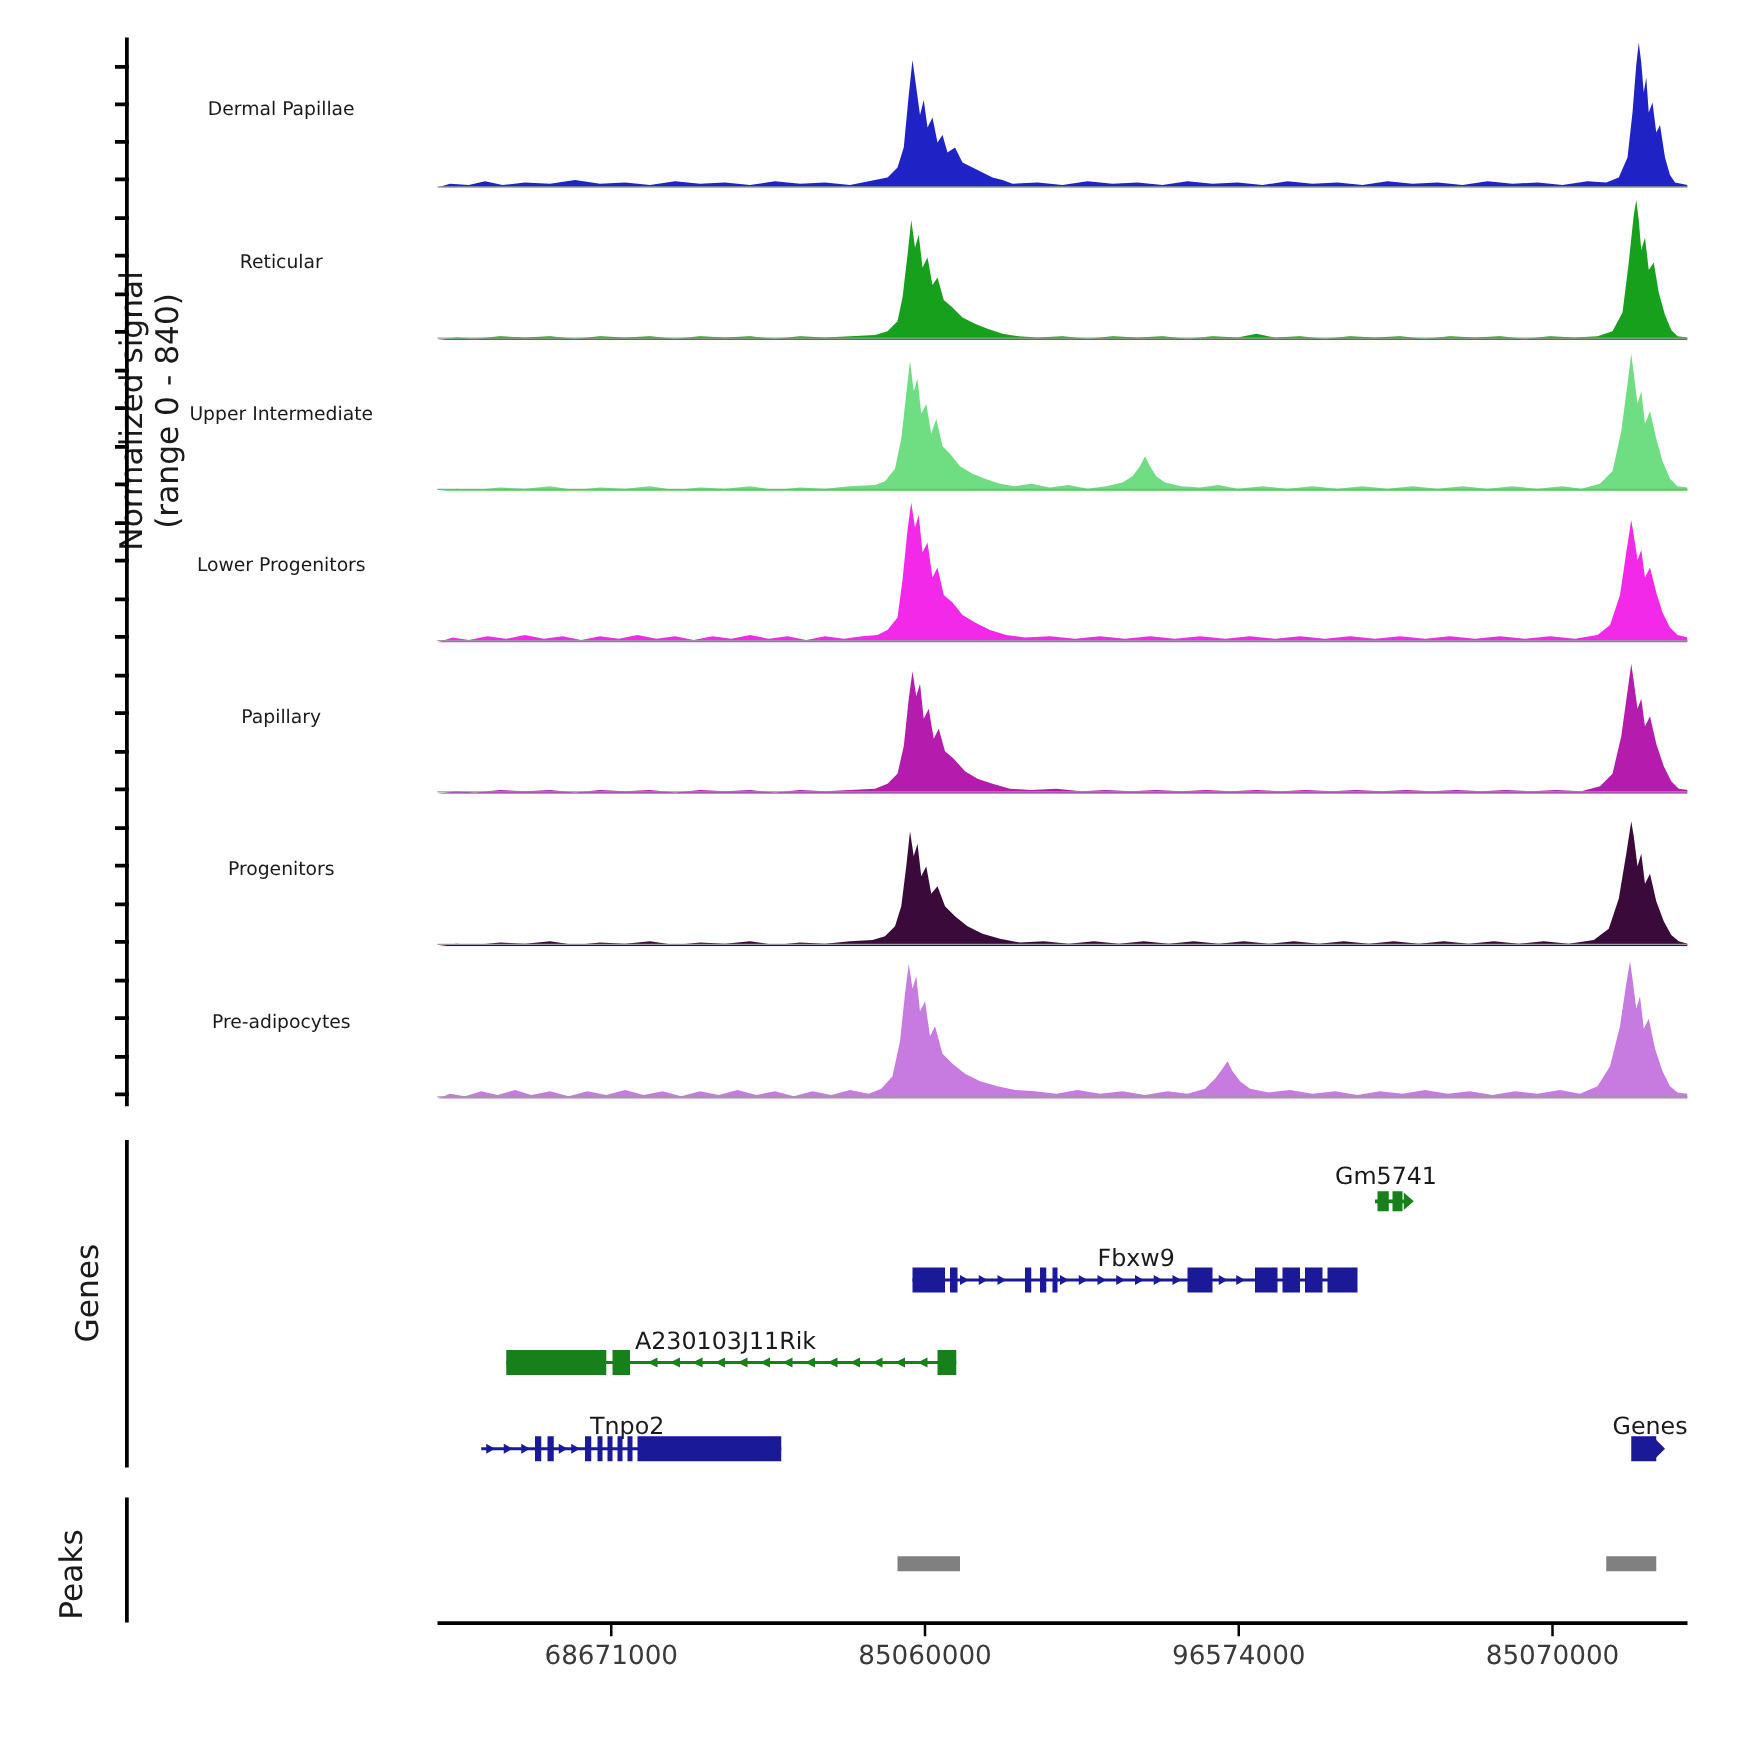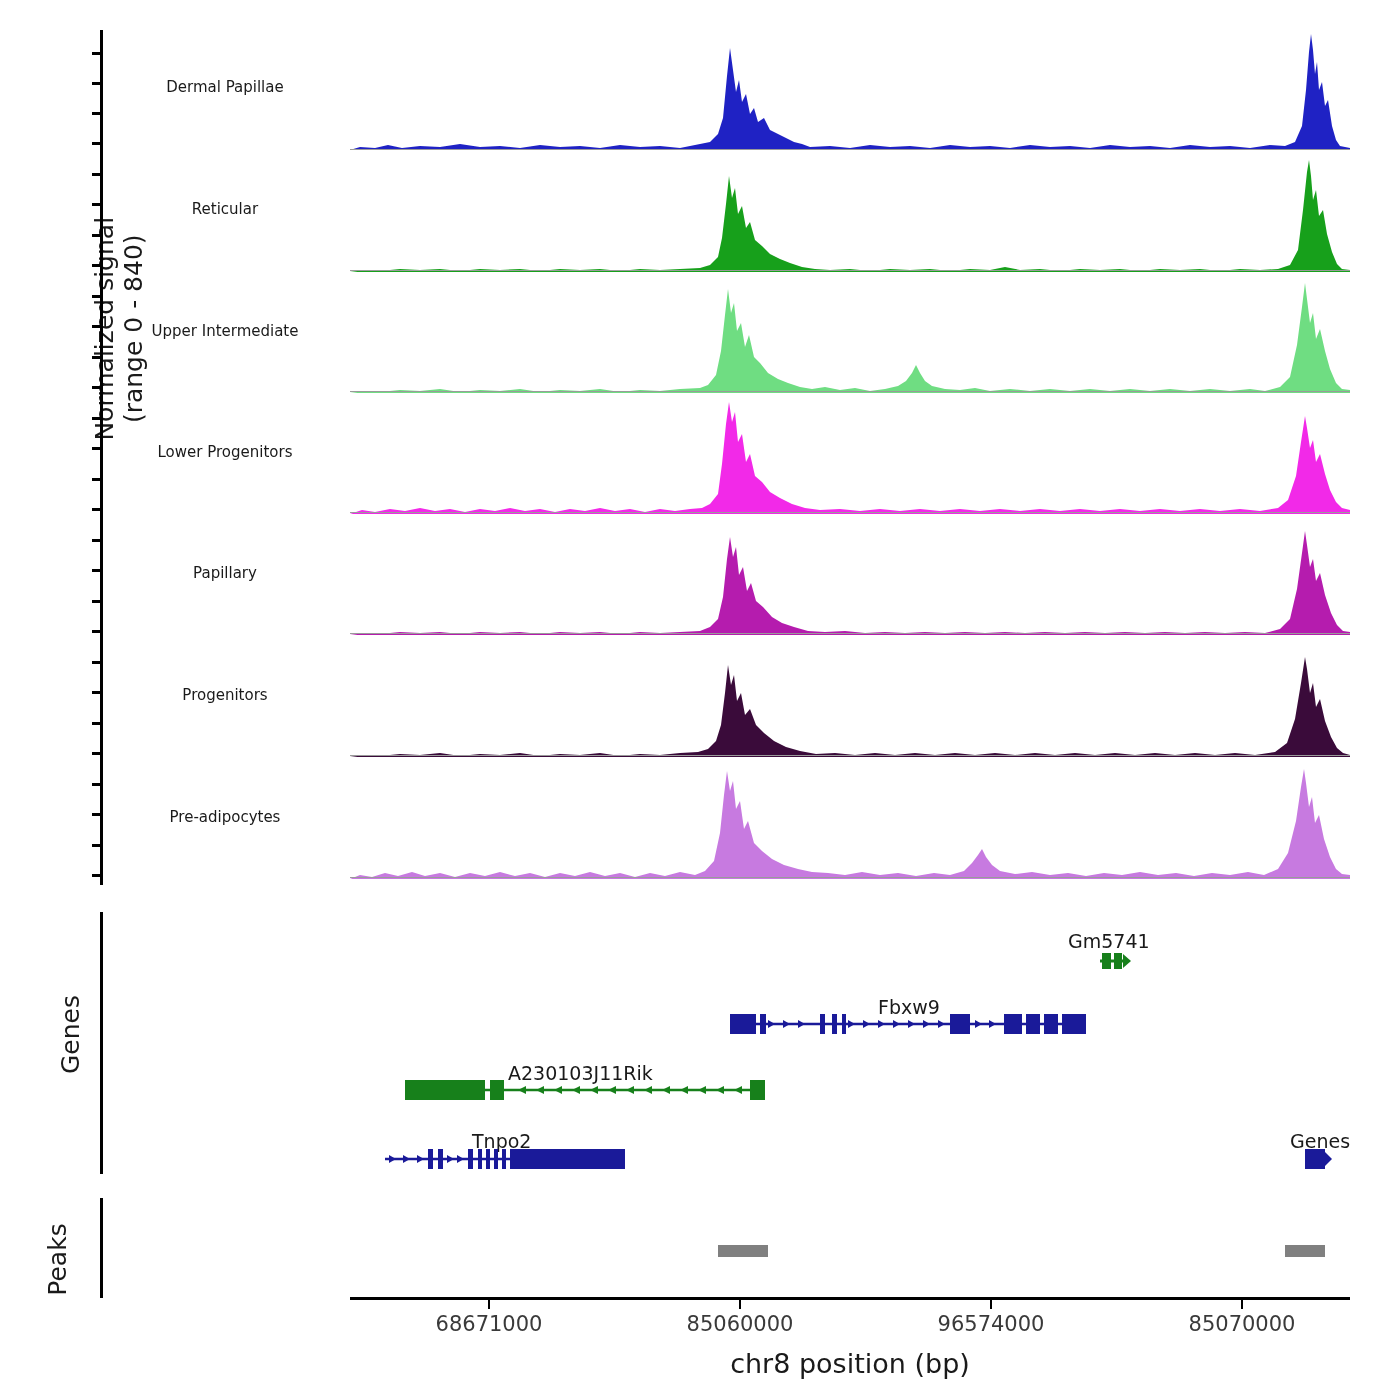--- a/index.html
+++ b/index.html
@@ -336,15 +336,14 @@
 
   <div class="xaxis-line"></div>
   <div class="xtick" style="left:488px;"></div>
   <div class="xtick" style="left:739px;"></div>
   <div class="xtick" style="left:990px;"></div>
   <div class="xtick" style="left:1241px;"></div>
   <div class="xticklabel" style="left:489px;">68671000</div>
   <div class="xticklabel" style="left:740px;">85060000</div>
   <div class="xticklabel" style="left:991px;">96574000</div>
   <div class="xticklabel" style="left:1242px;">85070000</div>
-  <div class="xlabel">chr8 position (bp)</div>
 
 </div>
 
 </body></html>

